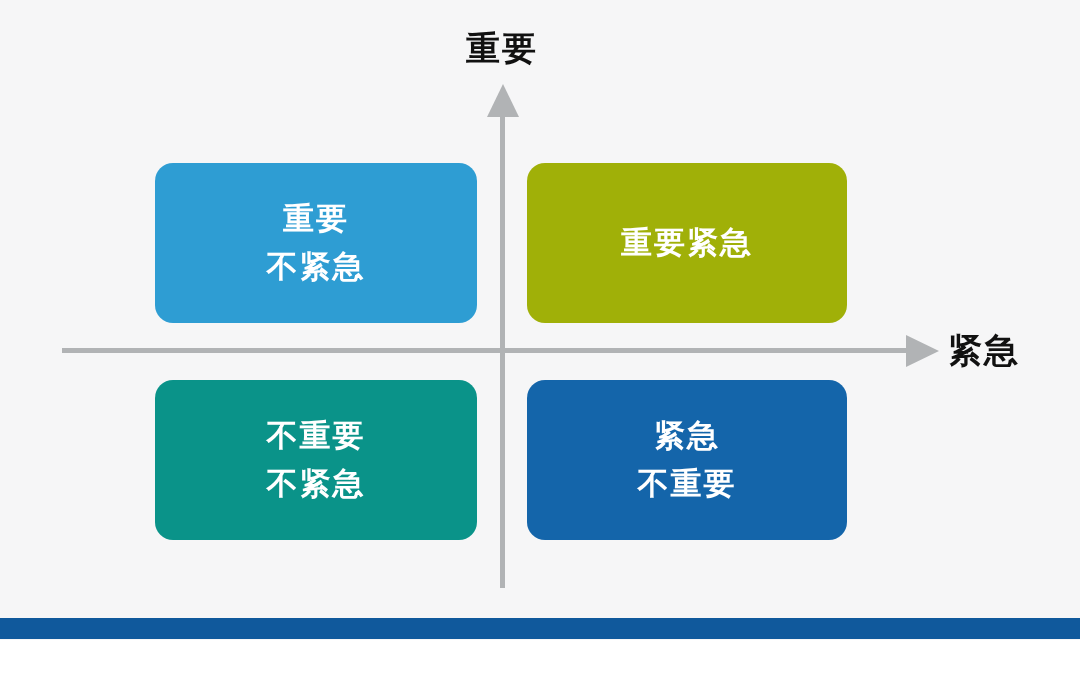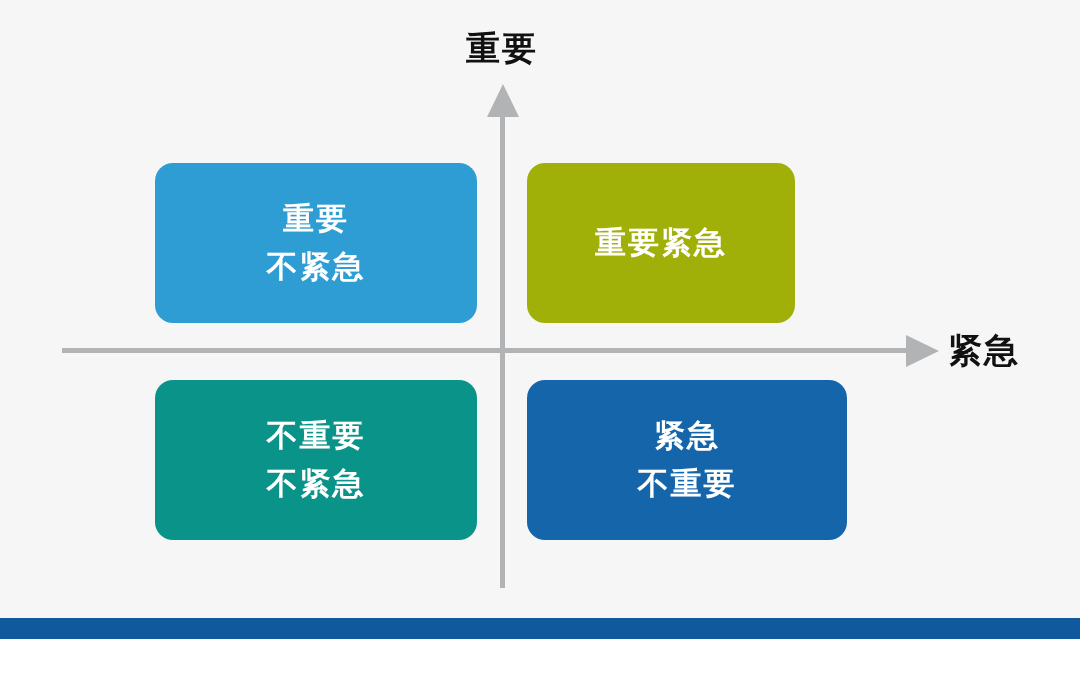--- a/index.html
+++ b/index.html
@@ -46,21 +46,21 @@
     text-align:center;
   }
   .qbox::before {
     content:""; position:absolute; z-index:-1;
     left:24px; right:-10px; top:0px; bottom:0px;
     background:var(--e); border-radius:18px;
   }
   .qbox.top::before    { transform:rotate(-1.3deg); }
   .qbox.bottom::before { transform:rotate(1.3deg); }
   .qbox.tl { left:155px; top:163px; }
-  .qbox.tr { left:527px; top:163px; width:268px; }
+  .qbox.tr { left:527px; top:163px; width:320px; }
   .qbox.bl { left:155px; top:380px; }
   .qbox.br { left:527px; top:380px; width:320px; }
   .qline { line-height:1.15; }
   
   .bottom-bar {
     position:absolute; left:0; top:618px; width:1080px; height:21px;
     background:linear-gradient(#1668ab, #0c4f8d);
   }
   .caption-area {
     position:absolute; left:0; top:640px; width:1080px; height:59px;

